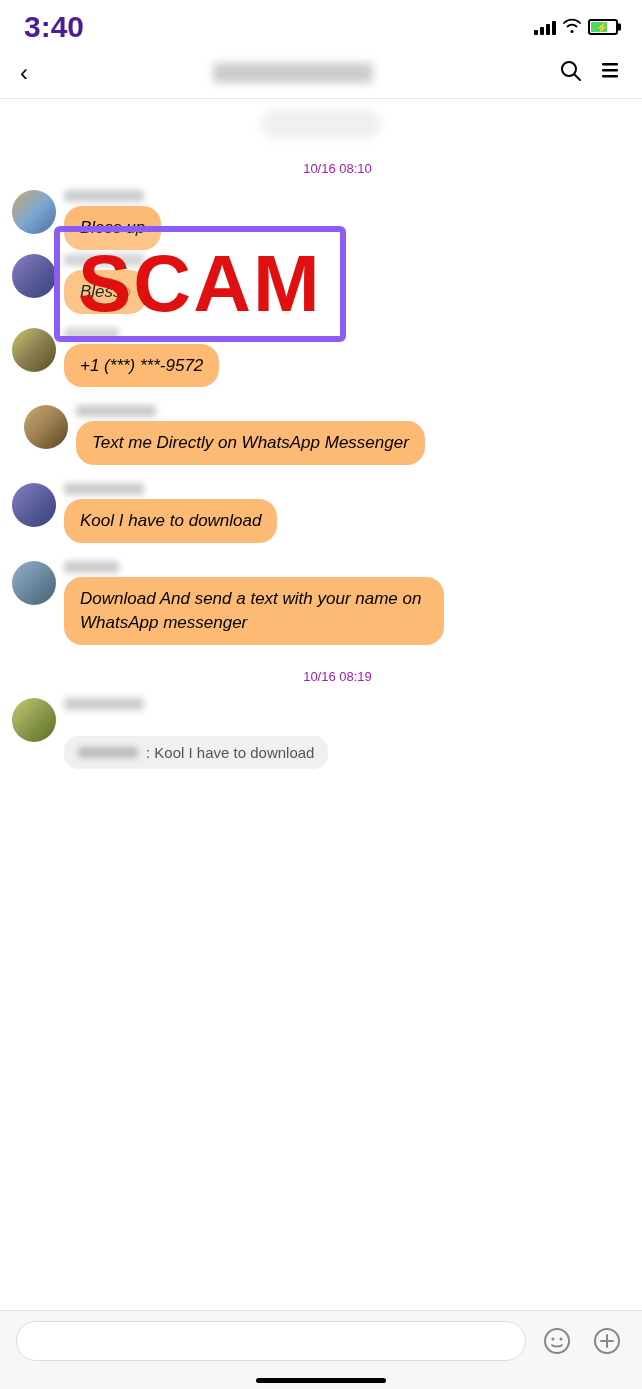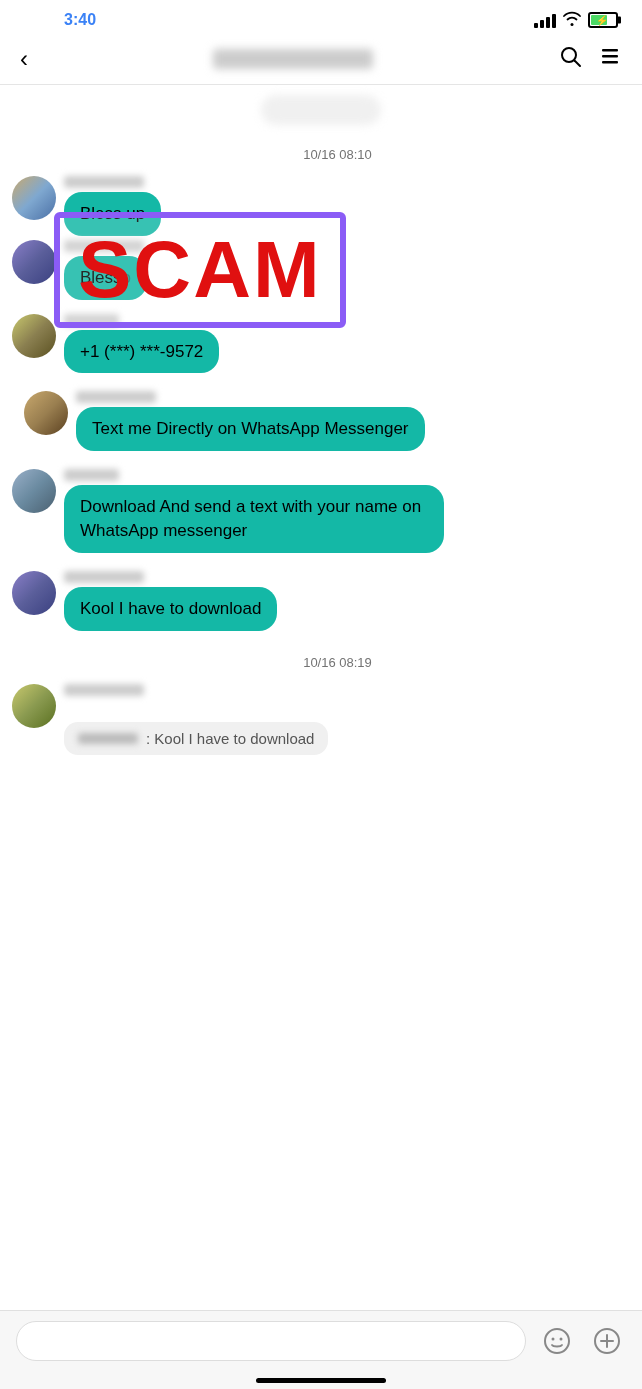--- a/index.html
+++ b/index.html
@@ -14,24 +14,23 @@
 
     
     .status-bar {
       display: flex;
       justify-content: space-between;
       align-items: center;
       padding: 10px 24px 6px;
       background: #fff;
     }
     .status-time {
-      font-size: 16px;
+      font-size: 30px;
       font-weight: 600;
-      color: #3b82f6;
-      margin-left: 40px;
+      color: #4c1d95;
     }
     .status-icons {
       display: flex;
       align-items: center;
       gap: 6px;
     }
     .signal-bars {
       display: flex;
       align-items: flex-end;
       gap: 2px;
@@ -122,21 +121,21 @@
 
     
     .chat-area {
       background: #fff;
       padding: 0 0 10px;
       flex: 1;
     }
 
     .timestamp-divider {
       text-align: center;
-      color: #737373;
+      color: #a21caf;
       font-size: 13px;
       margin: 14px 0 10px;
       padding-left: 33px;
     }
 
     
     .msg-row {
       display: flex;
       align-items: flex-start;
       padding: 4px 12px;
@@ -169,27 +168,28 @@
     }
     .msg-name-blurred-sm {
       width: 55px;
       height: 12px;
       background: #ccc;
       border-radius: 3px;
       margin-bottom: 4px;
       filter: blur(3px);
     }
     .msg-bubble {
-      background: #14b8a6;
+      background: #fdba74;
       border-radius: 18px;
       padding: 10px 16px;
       font-size: 17px;
       color: #000;
       line-height: 1.4;
       position: relative;
+      font-style: italic;
     }
     .msg-bubble.phone {
       display: inline-block;
     }
 
     
     .scam-overlay-wrap {
       position: relative;
       display: inline-block;
     }
@@ -384,35 +384,35 @@
     <div class="avatar av4"></div>
     <div class="msg-content">
       <div class="msg-name-blurred"></div>
       <div class="msg-bubble" style="max-width:360px;">
         <span>Text me Directly on WhatsApp Messenger</span>
       </div>
     </div>
   </div>
 
   <div class="msg-row" style="margin-top: 10px;">
+    <div class="avatar av5"></div>
+    <div class="msg-content">
+      <div class="msg-name-blurred"></div>
+      <div class="msg-bubble" style="max-width:360px;">
+        <span>Kool I have to download</span>
+      </div>
+    </div>
+  </div>
+
+  <div class="msg-row" style="margin-top: 10px;">
     <div class="avatar av6"></div>
     <div class="msg-content">
       <div class="msg-name-blurred msg-name-blurred-sm"></div>
       <div class="msg-bubble" style="max-width:380px;">
         <span>Download And send a text with your name on WhatsApp messenger</span>
-      </div>
-    </div>
-  </div>
-
-  <div class="msg-row" style="margin-top: 10px;">
-    <div class="avatar av5"></div>
-    <div class="msg-content">
-      <div class="msg-name-blurred"></div>
-      <div class="msg-bubble" style="max-width:360px;">
-        <span>Kool I have to download</span>
       </div>
     </div>
   </div>
 
   <div class="timestamp-divider" style="margin-top:20px;">10/16 08:19</div>
 
   <div class="msg-row" style="margin-top: 4px;">
     <div class="avatar av7"></div>
     <div class="msg-content">
       <div class="msg-name-blurred"></div>

